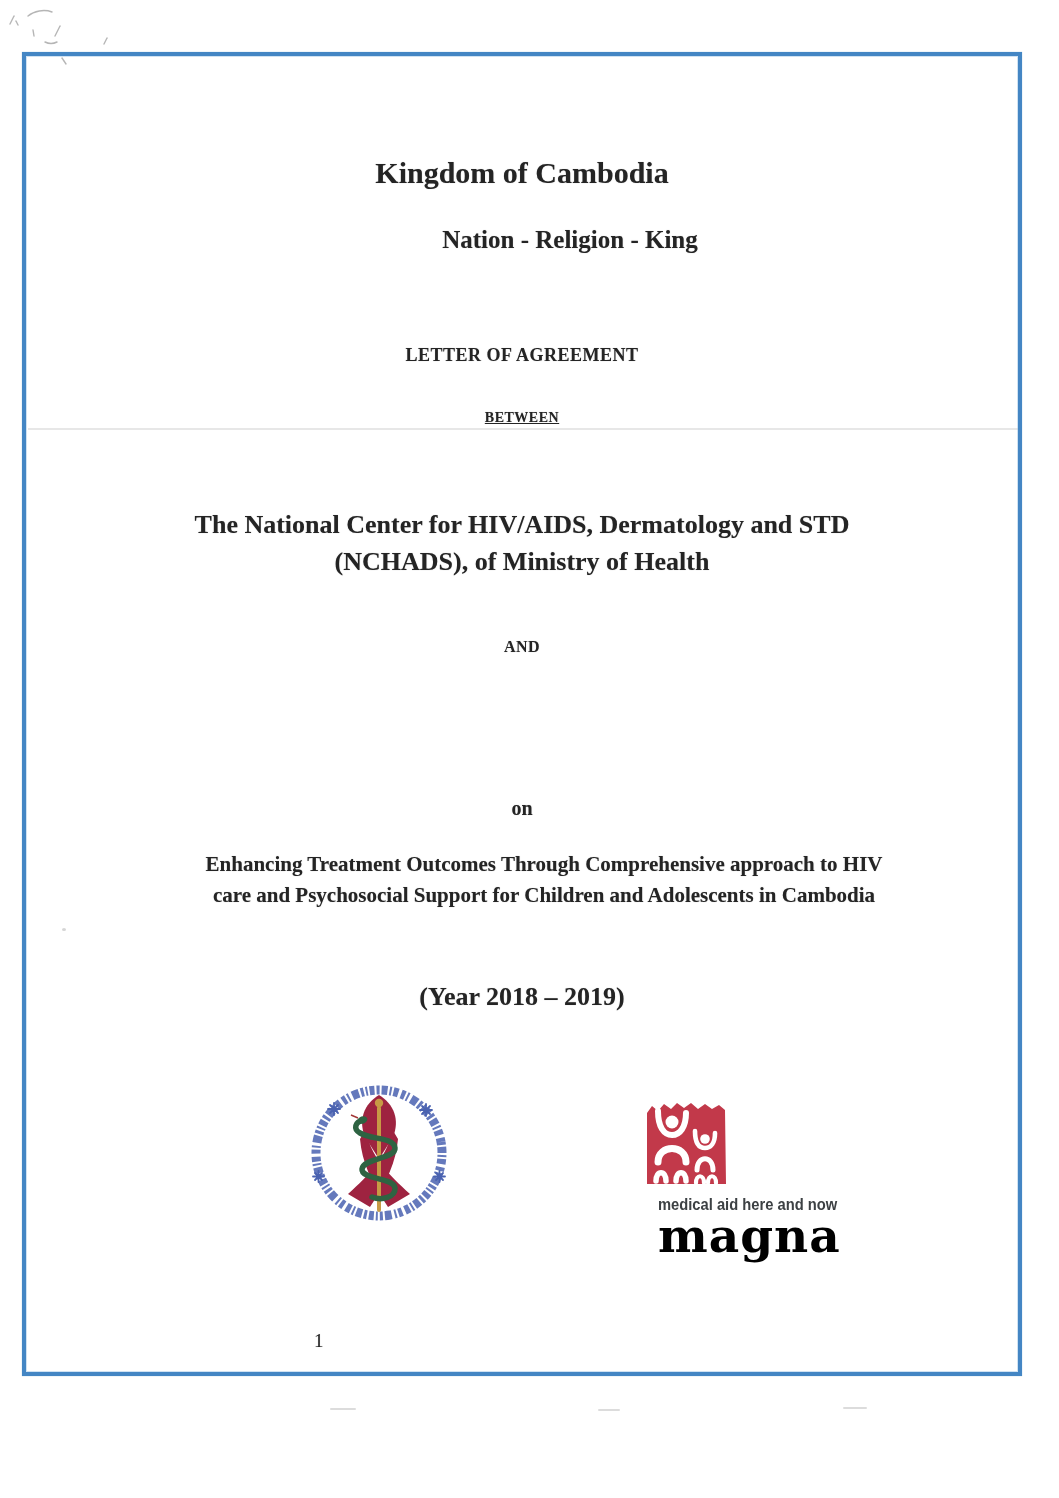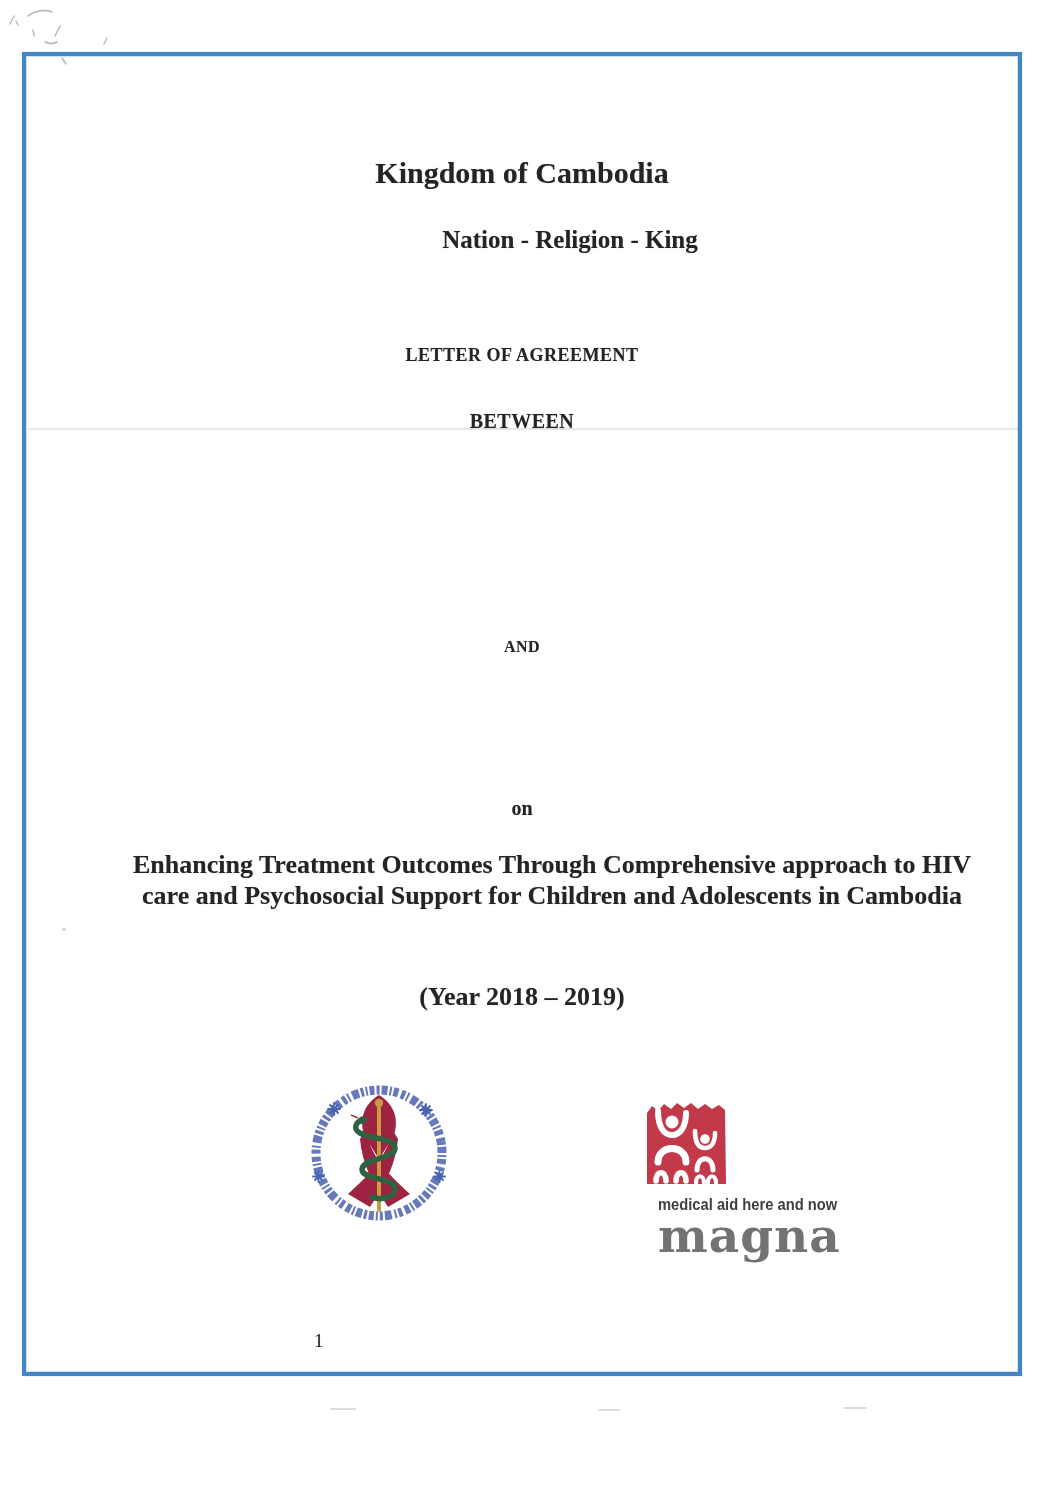--- a/index.html
+++ b/index.html
@@ -13,26 +13,26 @@
     box-shadow:inset 0 0 0 1px #cfe2f2, 0 0 1px #9dc0dd;
   }
   .doc-text{
     position:absolute;left:22px;width:1000px;text-align:center;
     font-weight:bold;
     text-shadow:0 0 1px rgba(70,70,70,.38);
   }
   .kingdom{top:156px;font-size:30px;}
   .motto{top:226px;font-size:25px;margin-left:48px;}
   .loa-title{top:345px;font-size:18px;letter-spacing:.5px;}
-  .between{top:410px;font-size:20px;letter-spacing:.5px;}
+  .between{top:410px;font-size:14px;letter-spacing:.5px;text-decoration:underline;}
   .party1{top:506px;font-size:26px;line-height:37px;}
   .and-label{top:638px;font-size:16px;letter-spacing:.5px;text-align:center;}
   .party2{top:732px;font-size:26px;letter-spacing:2px;}
   .on-label{top:797px;font-size:20px;text-align:center;}
-  .subject{top:849px;font-size:26px;line-height:31px;left:72px;width:960px;}
+  .subject{top:849px;font-size:21px;line-height:31px;left:64px;width:960px;}
   .period{top:982px;font-size:26px;}
   .page-num{
     position:absolute;left:314px;top:1330px;font-size:19px;font-weight:normal;
     text-shadow:0 0 1px rgba(70,70,70,.35);
   }
   .scan-line{
     position:absolute;left:28px;top:428px;width:990px;height:2px;
     background:rgba(175,175,175,.30);
   }
   .nchads-logo{position:absolute;left:298px;top:1078px;}
@@ -75,20 +75,24 @@
 
   <div class="frame"></div>
 
   <div class="scan-line"></div>
 
   <div class="doc-text kingdom">Kingdom of Cambodia</div>
   <div class="doc-text motto">Nation - Religion - King</div>
   <div class="doc-text loa-title">LETTER OF AGREEMENT</div>
   <div class="doc-text between">BETWEEN</div>
 
+  <div class="doc-text party1">
+    <div>The National Center for HIV/AIDS, Dermatology and STD</div>
+    <div>(NCHADS), of Ministry of Health</div>
+  </div>
 
   <div class="doc-text and-label">AND</div>
   <div class="doc-text on-label">on</div>
 
   <div class="doc-text subject">
     <div>Enhancing Treatment Outcomes Through Comprehensive approach to HIV</div>
     <div>care and Psychosocial Support for Children and Adolescents in Cambodia</div>
   </div>
 
   <div class="doc-text period">(Year 2018 – 2019)</div>
@@ -135,21 +139,21 @@
 
         <circle cx="60" cy="42" r="4.8" fill="#ffffff" stroke="none"></circle>
         <path d="M50,34 C50,46 54,51 60,51 C66,51 70,46 70,36" stroke-width="4.6"></path>
         <path d="M52,73 C52,58 68,58 68,73" stroke-width="5"></path>
         <path d="M51,86 C51,77 59,77 59,86" stroke-width="4.2"></path>
         <path d="M63,86 C63,77 71,77 71,86" stroke-width="4.2"></path>
       </g>
     </svg>
     <div class="magna-words">
       <div class="magna-tagline" style="color:#3d4144;">medical aid here and now</div>
-      <div class="magna-name" style="color:#737373;">magna</div>
+      <div class="magna-name" style="color:#000000;">magna</div>
     </div>
   </div>
 
   <div class="page-num">1</div>
 
   <div class="speck" style="left:330px;top:1408px;width:26px;"></div>
   <div class="speck" style="left:598px;top:1409px;width:22px;"></div>
   <div class="speck" style="left:843px;top:1407px;width:24px;"></div>
   <div class="dot-mark"></div>
 

